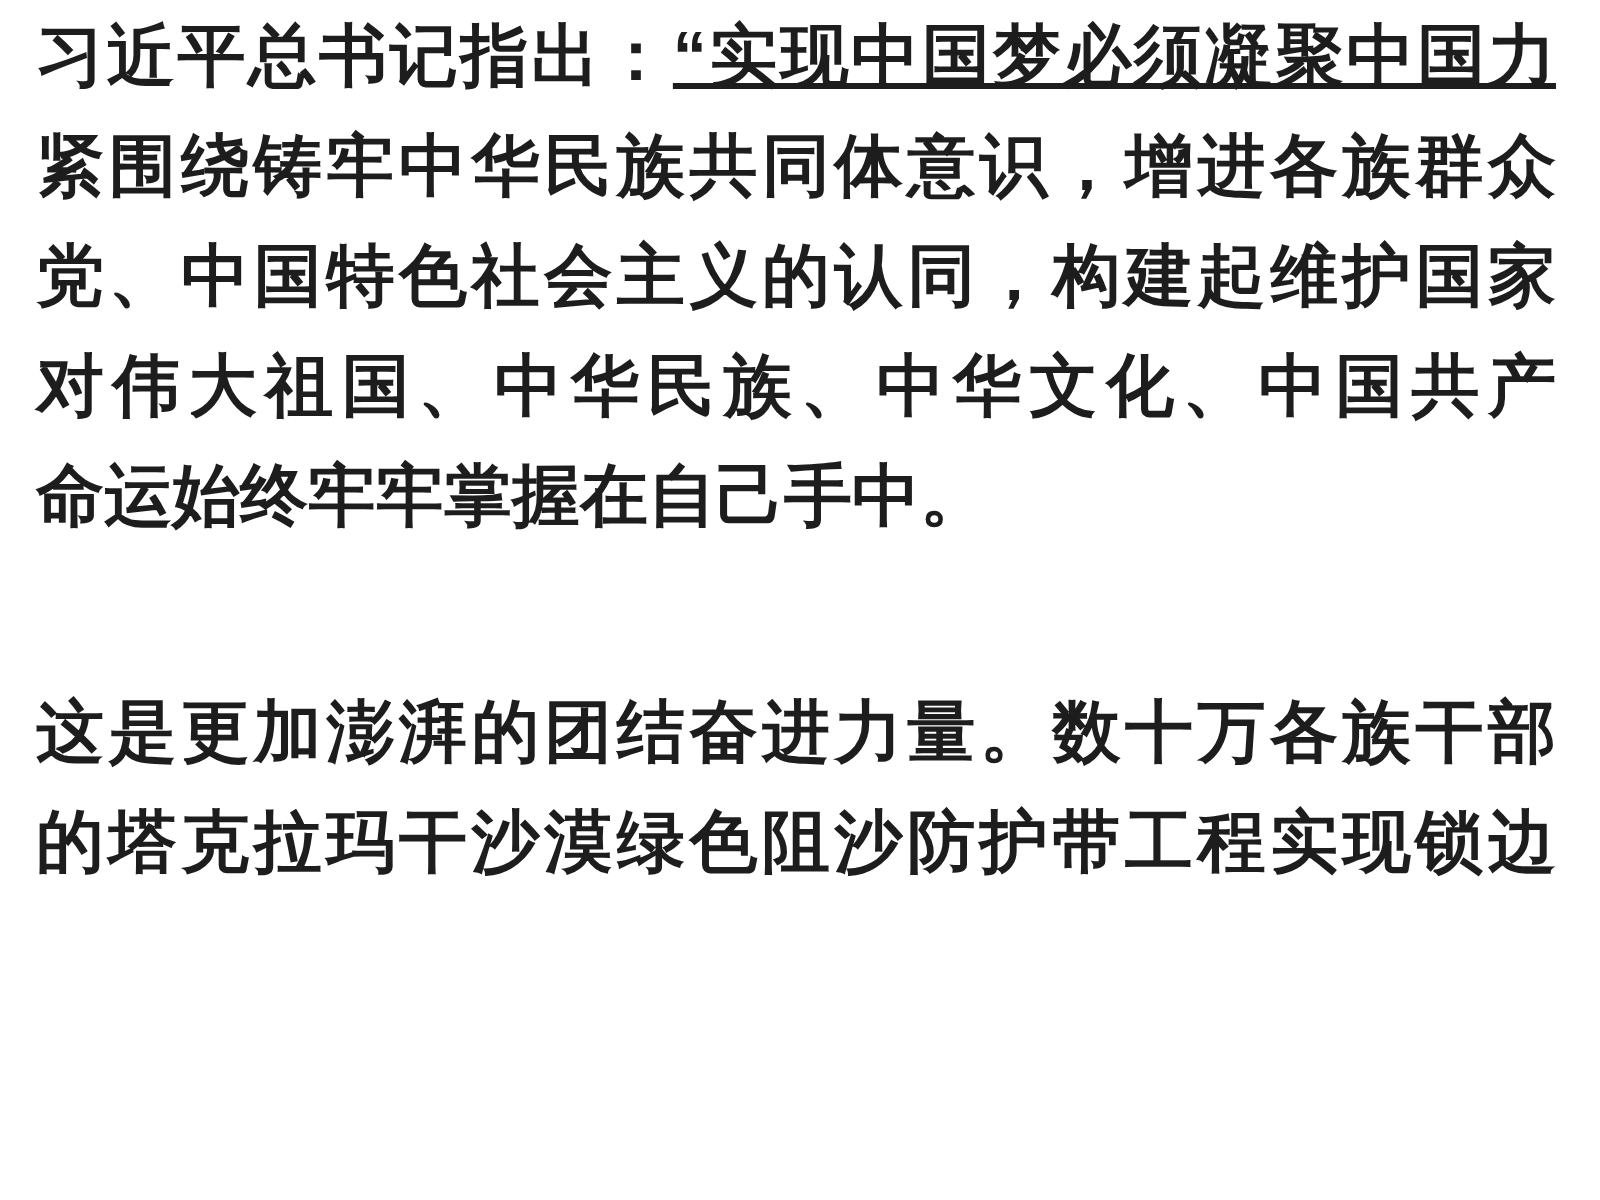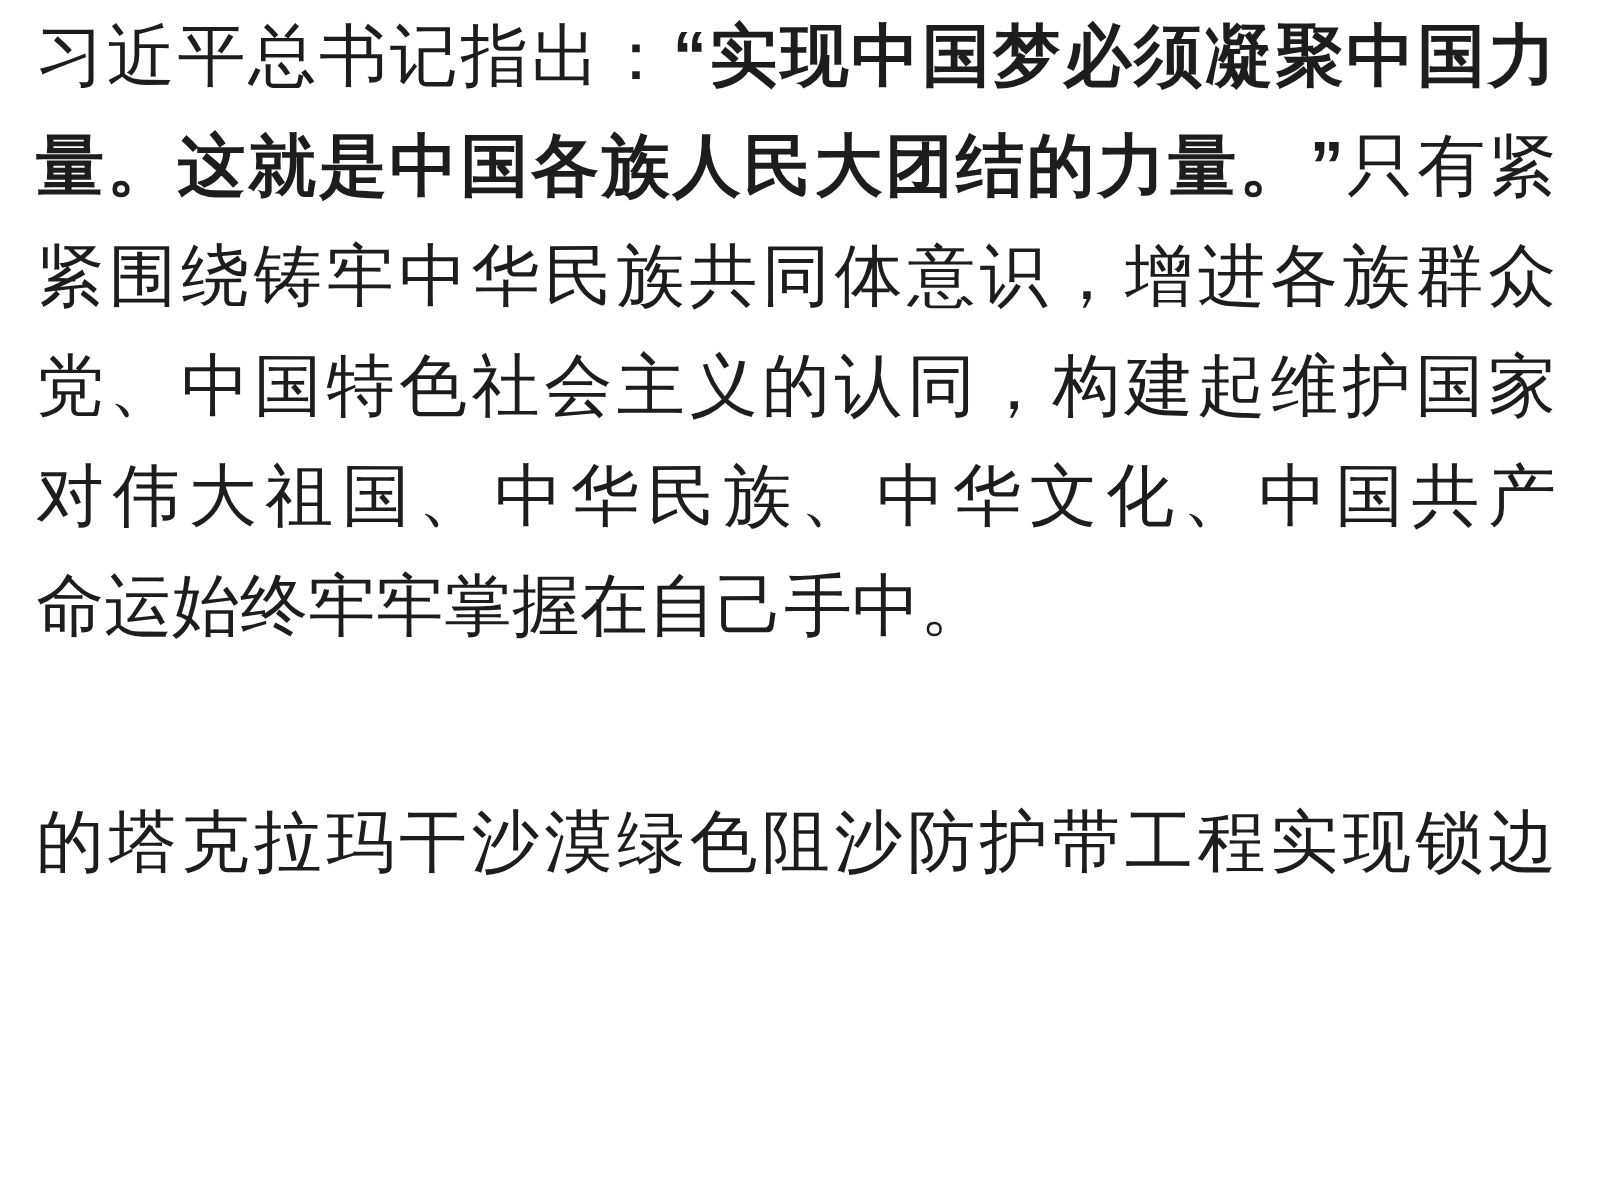--- a/index.html
+++ b/index.html
@@ -24,31 +24,31 @@
     margin: 0 0 126px 0;
   }
   .line {
     text-align: justify;
     text-align-last: justify;
     white-space: nowrap;
   }
   .line.flush-left {
     text-align-last: left;
   }
-  .seg { font-weight: 400; }
-  .seg.bold { font-weight: 700; }
+  .seg { font-weight: 700; }
+  .seg.bold { font-weight: 700; text-decoration: underline; }
 </style>
 </head>
 <body style="background: rgb(255, 255, 255);">
 
 <main class="article" id="article-root" style="color: rgb(29, 29, 29);">
     <div class="para">
       <div class="line"><span class="seg">习近平总书记指出：</span><span class="seg bold">“实现中国梦必须凝聚中国力</span></div>
-      <div class="line"><span class="seg bold">量。这就是中国各族人民大团结的力量。”</span><span class="seg">只有紧</span></div>
       <div class="line"><span class="seg">紧围绕铸牢中华民族共同体意识，增进各族群众</span></div>
       <div class="line"><span class="seg">党、中国特色社会主义的认同，构建起维护国家</span></div>
       <div class="line"><span class="seg">对伟大祖国、中华民族、中华文化、中国共产</span></div>
       <div class="line flush-left"><span class="seg">命运始终牢牢掌握在自己手中。</span></div>
     </div>
     <div class="para">
+      <div class="line"><span class="seg">这是更加澎湃的团结奋进力量。数十万各族干部</span></div>
       <div class="line"><span class="seg">的塔克拉玛干沙漠绿色阻沙防护带工程实现锁边</span></div>
     </div>
   </main>
 
 </body></html>

